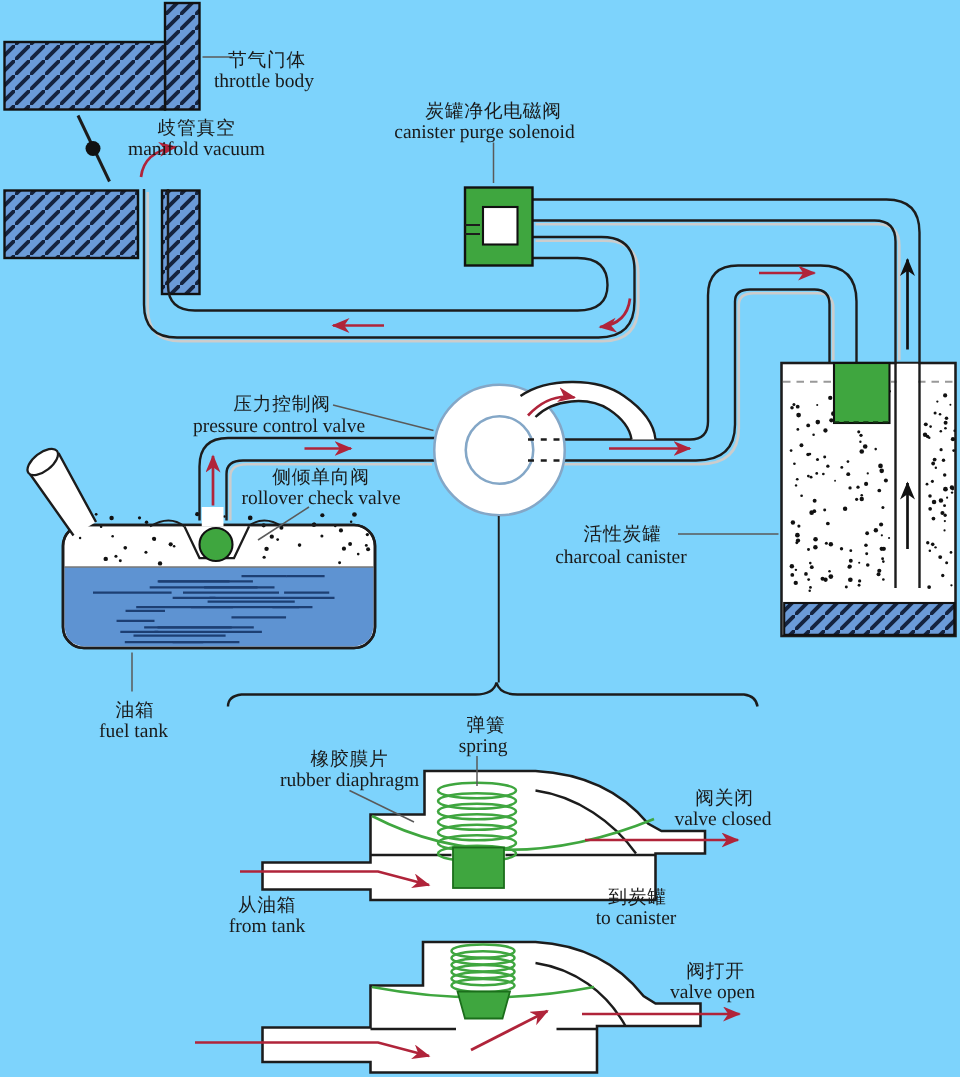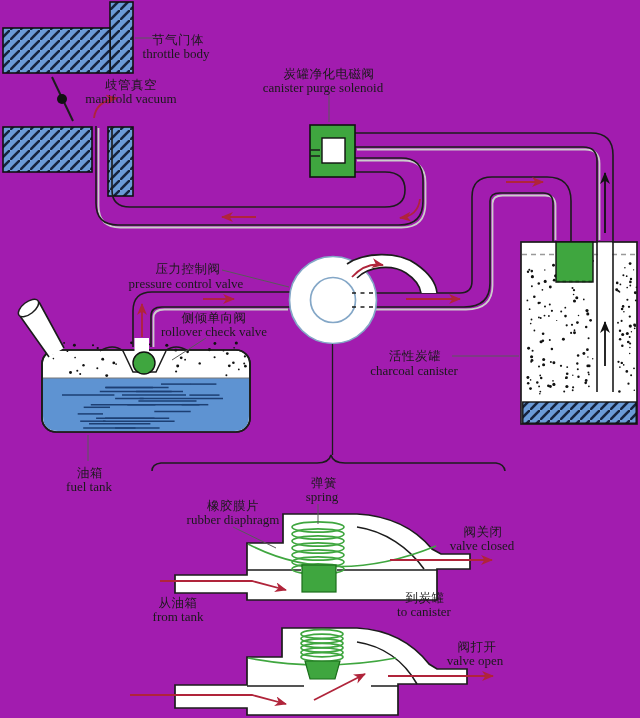--- a/index.html
+++ b/index.html
@@ -1,16 +1,16 @@
 <!DOCTYPE html>
 <html><head>
 <meta charset="utf-8">
 <style>
   html,body{margin:0;padding:0;background:#ffffff;}
-  .stage{position:relative;width:640px;height:718px;background:#a21caf;overflow:hidden;}
+  .stage{position:relative;width:640px;height:718px;background:#7dd3fc;overflow:hidden;}
   svg{display:block;}
   text{font-family:"Liberation Serif","DejaVu Serif",serif;fill:#1a1a1a;}
   .zh{font-size:12.5px;letter-spacing:0.5px;}
   .en{font-size:13px;}
   .pipe{fill:none;stroke:#1c1c1c;stroke-width:1.6;}
   .pipeShadow{fill:none;stroke:#cccccc;stroke-width:1.8;}
   .outline{fill:#ffffff;stroke:#1c1c1c;stroke-width:1.7;}
   .thin{fill:none;stroke:#1c1c1c;stroke-width:1.3;}
   .leader{fill:none;stroke:#5a5a5a;stroke-width:1;}
   .redA{fill:none;stroke:#b0243a;stroke-width:1.8;}

